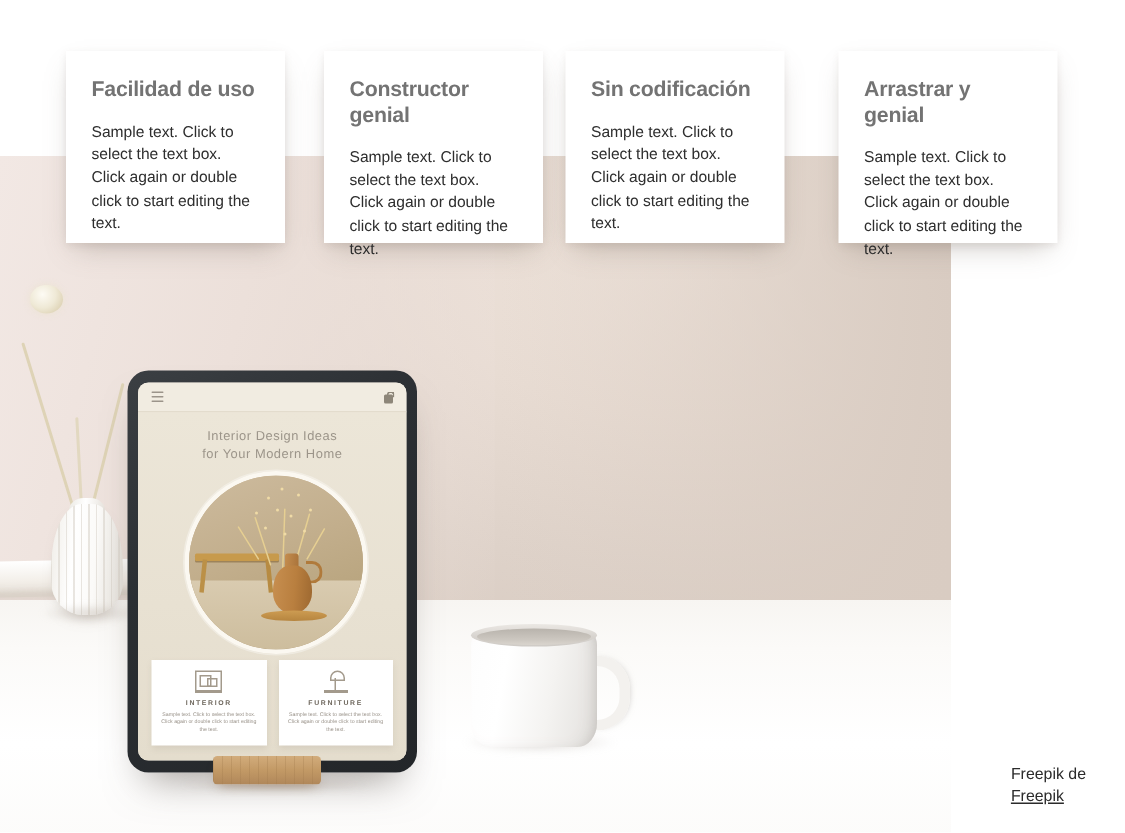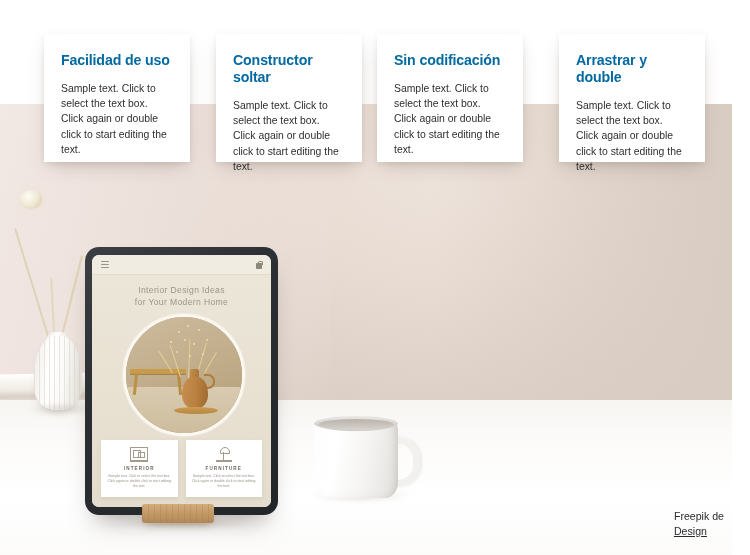--- a/index.html
+++ b/index.html
@@ -20,21 +20,21 @@
     height: 555px;
     overflow: hidden;
     background: #ffffff;
   }
 
   
   .photo-scene {
     position: absolute;
     left: 0;
     top: 104px;
-    width: 732px;
+    width: 634px;
     height: 451px;
     overflow: hidden;
   }
 
   
   .wall {
     position: absolute;
     left: 0; top: 0;
     width: 750px;
     height: 330px;
@@ -443,21 +443,21 @@
     box-sizing: border-box;
   }
   .card-1 { left: 44px; }
   .card-2 { left: 216px; }
   .card-3 { left: 377px; }
   .card-4 { left: 559px; }
 
   .card-title {
     font-size: 14.2px;
     font-weight: bold;
-    color: #0369a1;
+    color: #737373;
     letter-spacing: -.15px;
     margin: 0 0 12px 0;
     line-height: 17px;
   }
   .card-text {
     font-size: 10.4px;
     line-height: 15.2px;
     color: #2e2e2e;
     margin: 0;
   }
@@ -581,31 +581,31 @@
       <div class="mug-inner"></div>
     </div>
   </div>
 
   <div class="cards">
     <div class="card card-1">
       <h3 class="card-title">Facilidad de uso</h3>
       <p class="card-text">Sample text. Click to select the text box. Click again or double click to start editing the text.</p>
     </div>
     <div class="card card-2">
-      <h3 class="card-title">Constructor soltar</h3>
+      <h3 class="card-title">Constructor genial</h3>
       <p class="card-text">Sample text. Click to select the text box. Click again or double click to start editing the text.</p>
     </div>
     <div class="card card-3">
       <h3 class="card-title">Sin codificación</h3>
       <p class="card-text">Sample text. Click to select the text box. Click again or double click to start editing the text.</p>
     </div>
     <div class="card card-4">
-      <h3 class="card-title">Arrastrar y double</h3>
+      <h3 class="card-title">Arrastrar y genial</h3>
       <p class="card-text">Sample text. Click to select the text box. Click again or double click to start editing the text.</p>
     </div>
   </div>
 
   <div class="credit">
     <div>Freepik de</div>
-    <a class="credit-link">Design</a>
+    <a class="credit-link">Freepik</a>
   </div>
 
 </div>
 
 </body></html>

